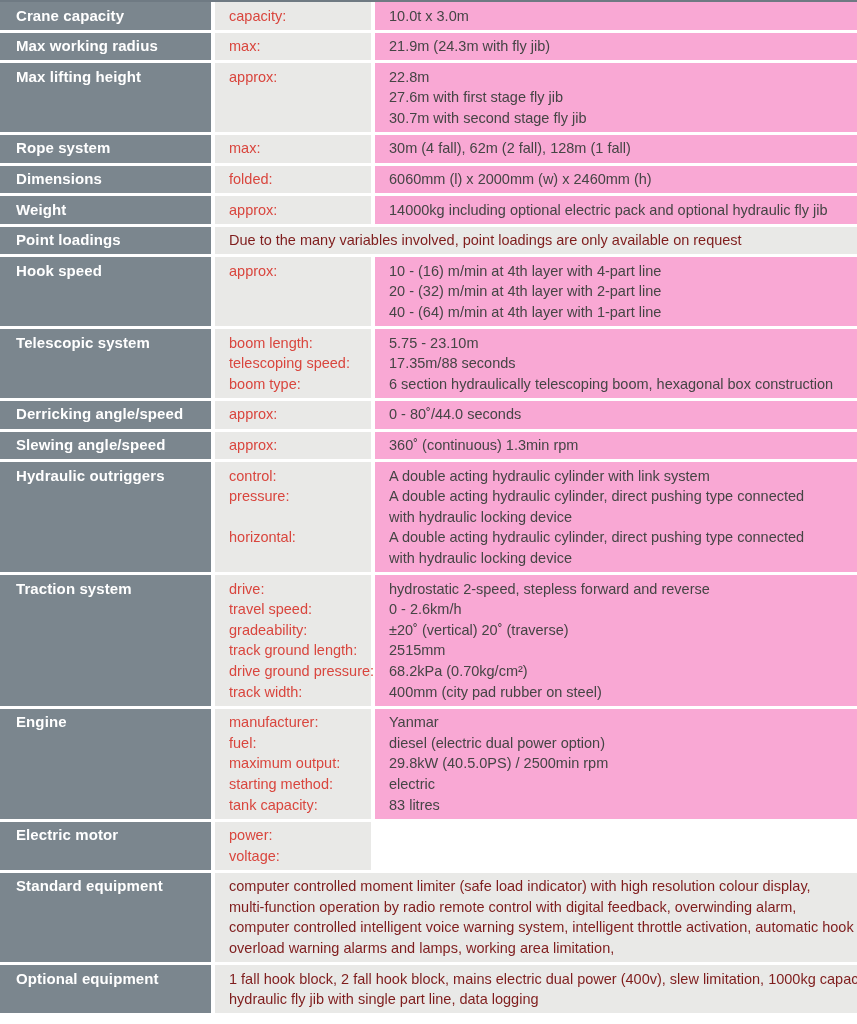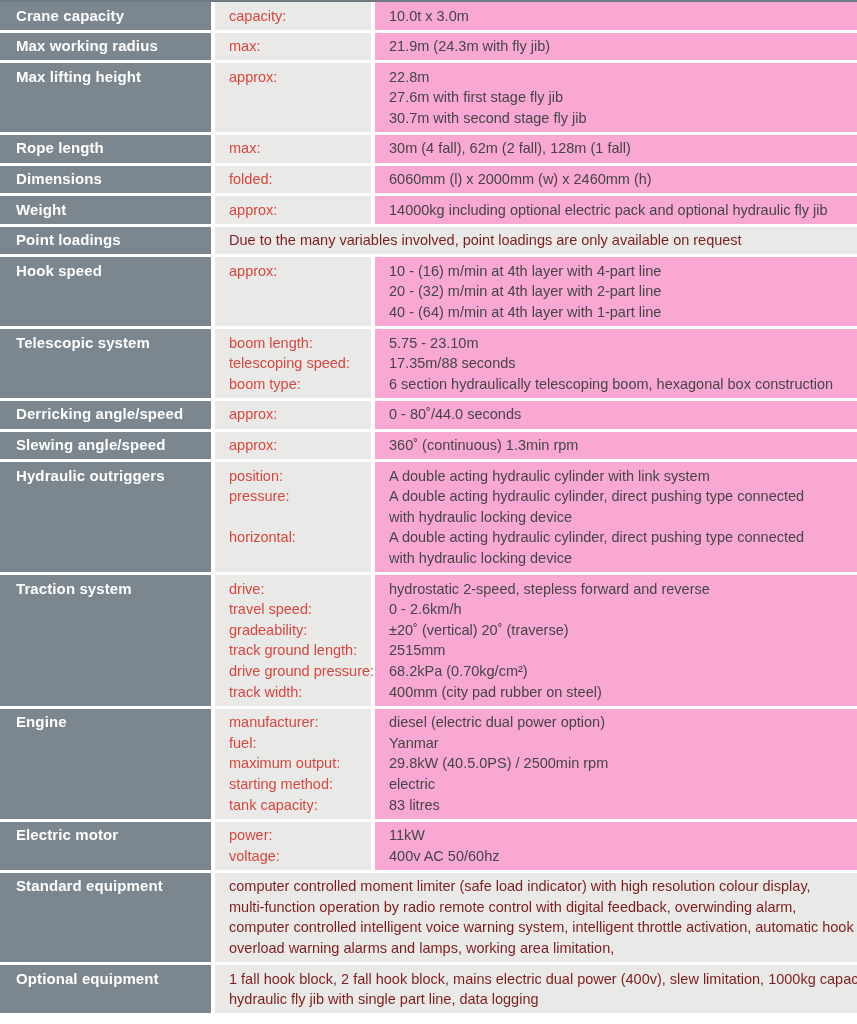--- a/index.html
+++ b/index.html
@@ -89,21 +89,21 @@
           <div class="line"></div>
           <div class="line"></div>
         </div>
         <div class="val-col">
           <div class="line">22.8m</div>
           <div class="line">27.6m with first stage fly jib</div>
           <div class="line">30.7m with second stage fly jib</div>
         </div>
       </div>
       <div class="row">
-        <div class="row-label">Rope length</div>
+        <div class="row-label">Rope system</div>
         <div class="key-col">
           <div class="line">max:</div>
         </div>
         <div class="val-col">
           <div class="line">30m (4 fall), 62m (2 fall), 128m (1 fall)</div>
         </div>
       </div>
       <div class="row">
         <div class="row-label">Dimensions</div>
         <div class="key-col">
@@ -168,21 +168,21 @@
         <div class="key-col">
           <div class="line">approx:</div>
         </div>
         <div class="val-col">
           <div class="line">360˚ (continuous) 1.3min rpm</div>
         </div>
       </div>
       <div class="row">
         <div class="row-label">Hydraulic outriggers</div>
         <div class="key-col">
-          <div class="line">position:</div>
+          <div class="line">control:</div>
           <div class="line">pressure:</div>
           <div class="line"></div>
           <div class="line">horizontal:</div>
           <div class="line"></div>
         </div>
         <div class="val-col">
           <div class="line">A double acting hydraulic cylinder with link system</div>
           <div class="line">A double acting hydraulic cylinder, direct pushing type connected</div>
           <div class="line">with hydraulic locking device</div>
           <div class="line">A double acting hydraulic cylinder, direct pushing type connected</div>
@@ -211,36 +211,32 @@
       <div class="row">
         <div class="row-label">Engine</div>
         <div class="key-col">
           <div class="line">manufacturer:</div>
           <div class="line">fuel:</div>
           <div class="line">maximum output:</div>
           <div class="line">starting method:</div>
           <div class="line">tank capacity:</div>
         </div>
         <div class="val-col">
+          <div class="line">Yanmar</div>
           <div class="line">diesel (electric dual power option)</div>
-          <div class="line">Yanmar</div>
           <div class="line">29.8kW (40.5.0PS) / 2500min rpm</div>
           <div class="line">electric</div>
           <div class="line">83 litres</div>
         </div>
       </div>
       <div class="row">
         <div class="row-label">Electric motor</div>
         <div class="key-col">
           <div class="line">power:</div>
           <div class="line">voltage:</div>
-        </div>
-        <div class="val-col">
-          <div class="line">11kW</div>
-          <div class="line">400v AC 50/60hz</div>
         </div>
       </div>
       <div class="row">
         <div class="row-label">Standard equipment</div>
         <div class="span-col">
           <div class="line">computer controlled moment limiter (safe load indicator) with high resolution colour display,</div>
           <div class="line">multi-function operation by radio remote control with digital feedback, overwinding alarm,</div>
           <div class="line">computer controlled intelligent voice warning system, intelligent throttle activation, automatic hook stow,</div>
           <div class="line">overload warning alarms and lamps, working area limitation,</div>
         </div>

